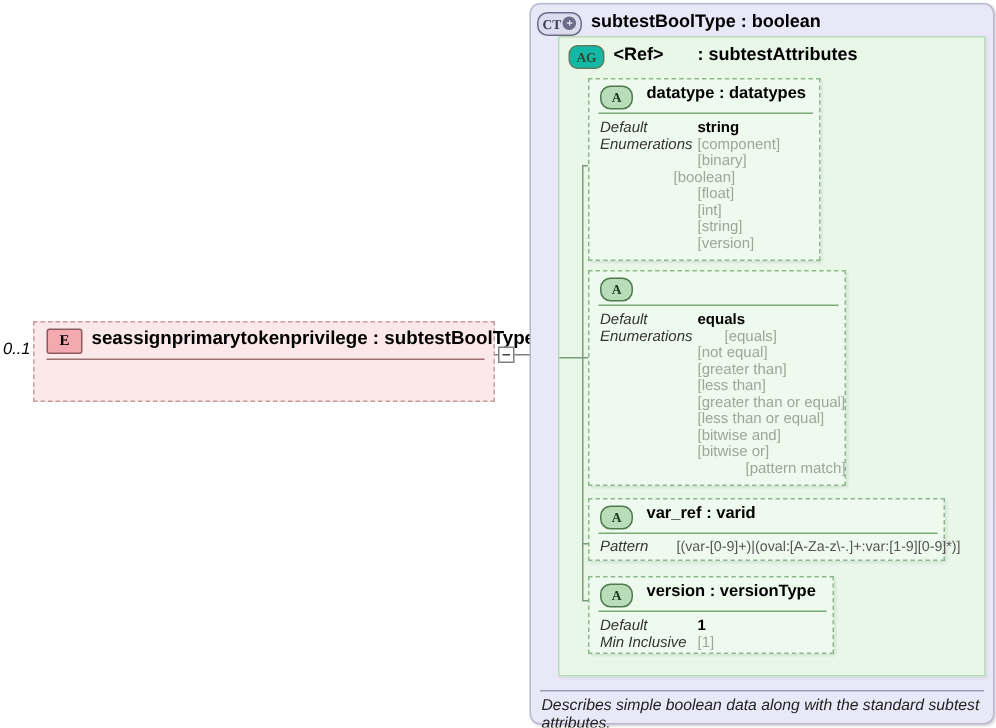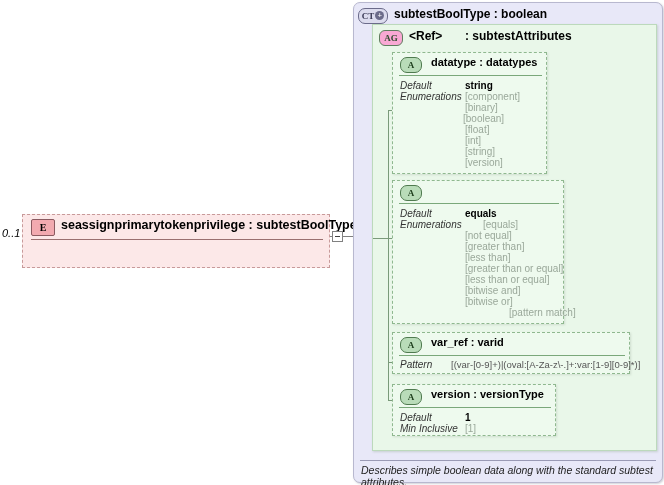--- a/index.html
+++ b/index.html
@@ -44,21 +44,21 @@
   #ct-footer-sep{position:absolute;left:6px;top:457px;width:296px;height:1px;background:#9a9ab5;}
   #ct-footer{position:absolute;left:7px;top:461px;width:296px;font-style:italic;font-size:10.5px;
        color:#222;}
 
   
   #ag-panel{position:absolute;left:372px;top:24px;width:285px;height:427px;
        background:#e9f7e9;border:1px solid #bcd9bc;box-sizing:border-box;
        box-shadow:1px 1px 2px rgba(140,160,140,.35);}
   #ag-header{position:absolute;left:6px;top:4px;height:18px;}
   .ag-icon{position:absolute;left:0;top:1px;width:22px;height:14px;border:1px solid #5e7d5e;
-       border-radius:6px;background:#f9a8d4;font-size:9px;font-weight:bold;text-align:center;
+       border-radius:6px;background:#14b8a6;font-size:9px;font-weight:bold;text-align:center;
        line-height:14px;color:#2d4a2d;font-family:"Liberation Serif", serif;}
   #ag-ref{position:absolute;left:30px;top:0px;font-size:12px;font-weight:bold;}
   #ag-type{position:absolute;left:86px;top:0px;font-size:12px;font-weight:bold;white-space:nowrap;}
 
   
   .tree{position:absolute;background:#7a9a7a;}
 
   
   .attr-box{position:absolute;background:#eefaee;border:1px dashed #8fb88f;box-sizing:border-box;
        box-shadow:1px 1px 2px rgba(150,170,150,.3);}
@@ -121,21 +121,21 @@
     <div class="attr-head">
       <div class="a-icon">A</div>
       <div class="attr-title">datatype : datatypes</div>
     </div>
     <div class="attr-sep" style="top:22px;width:143px;"></div>
     <div class="facet-label" style="left:7px;top:27px;">Default</div>
     <div class="facet-val strong" style="left:72px;top:27px;">string</div>
     <div class="facet-label" style="left:7px;top:38px;">Enumerations</div>
     <div class="facet-val enum" style="left:72px;top:38px;text-align:center;">[component]</div>
     <div class="facet-val enum" style="left:72px;top:49px;">[binary]</div>
-    <div class="facet-val enum" style="left:70px;top:60px;">[boolean]</div>
+    <div class="facet-val enum" style="left:56px;top:60px;">[boolean]</div>
     <div class="facet-val enum" style="left:72px;top:71px;">[float]</div>
     <div class="facet-val enum" style="left:72px;top:82px;">[int]</div>
     <div class="facet-val enum" style="left:72px;top:93px;">[string]</div>
     <div class="facet-val enum" style="left:72px;top:104px;">[version]</div>
   </div>
 
   <div class="attr-box" style="left:392px;top:180px;width:172px;height:144px;">
     <div class="attr-head">
       <div class="a-icon">A</div>
     </div>
@@ -144,21 +144,21 @@
     <div class="facet-val strong" style="left:72px;top:27px;">equals</div>
     <div class="facet-label" style="left:7px;top:38px;">Enumerations</div>
     <div class="facet-val enum" style="left:72px;top:38px;padding-left:18px;">[equals]</div>
     <div class="facet-val enum" style="left:72px;top:49px;">[not equal]</div>
     <div class="facet-val enum" style="left:72px;top:60px;">[greater than]</div>
     <div class="facet-val enum" style="left:72px;top:71px;">[less than]</div>
     <div class="facet-val enum" style="left:72px;top:82px;">[greater than or equal]</div>
     <div class="facet-val enum" style="left:72px;top:93px;">[less than or equal]</div>
     <div class="facet-val enum" style="left:72px;top:104px;">[bitwise and]</div>
     <div class="facet-val enum" style="left:72px;top:115px;">[bitwise or]</div>
-    <div class="facet-val enum" style="left:84px;top:126px;padding-left:32px;">[pattern match]</div>
+    <div class="facet-val enum" style="left:72px;top:126px;padding-left:32px;">[pattern match]</div>
   </div>
 
   <div class="attr-box" style="left:392px;top:332px;width:238px;height:42px;">
     <div class="attr-head">
       <div class="a-icon">A</div>
       <div class="attr-title">var_ref : varid</div>
     </div>
     <div class="attr-sep" style="top:22px;width:226px;"></div>
     <div class="facet-label" style="left:7px;top:26px;">Pattern</div>
     <div class="facet-val pat" style="left:58px;top:26px;">[(var-[0-9]+)|(oval:[A-Za-z\-.]+:var:[1-9][0-9]*)]</div>

